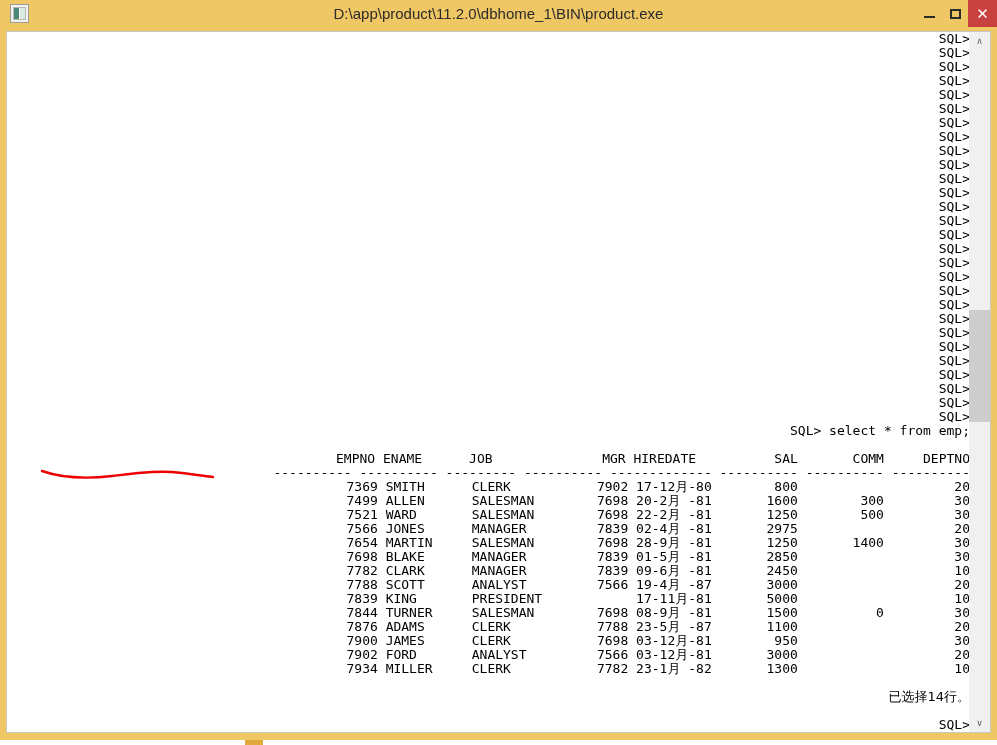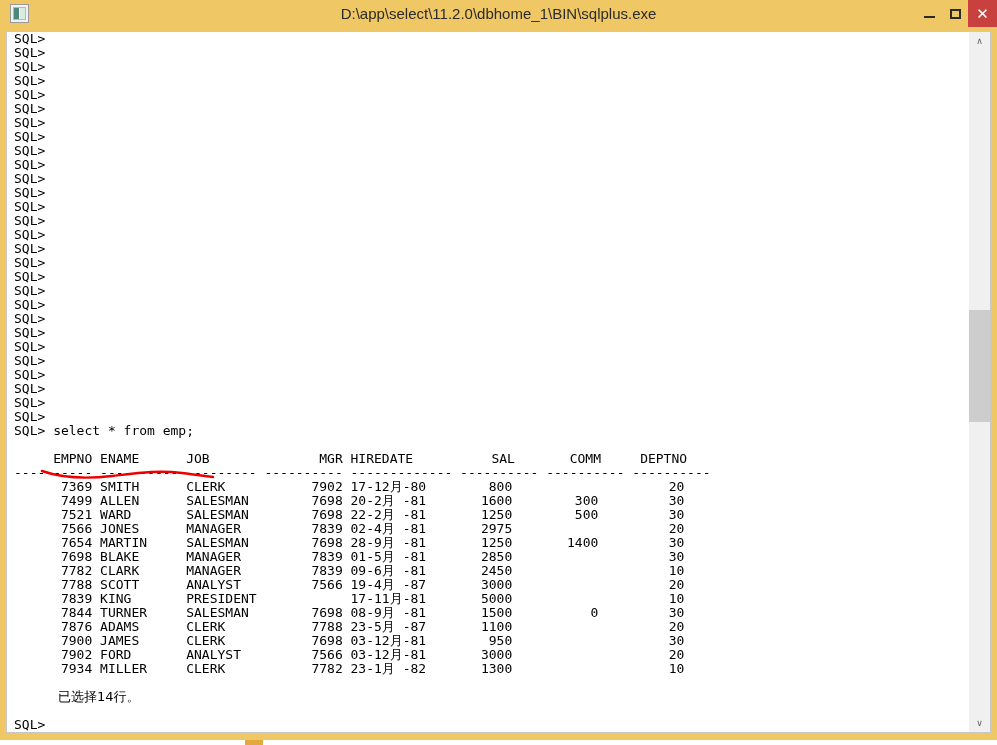--- a/index.html
+++ b/index.html
@@ -104,20 +104,21 @@
     width: 963px;
     height: 700px;
     padding: 0;
     margin: 0;
     font-family: "DejaVu Sans Mono", monospace;
     font-size: 13px;
     line-height: 14px;
     color: #000000;
     white-space: pre;
     overflow: hidden;
+    text-align: right;
   }
 
   .console-line {
     display: block;
     height: 14px;
     padding-left: 7px;
     white-space: pre;
   }
   .cjk {
     font-family: "DejaVu Sans", sans-serif;
@@ -186,21 +187,21 @@
 </style>
 </head>
 <body>
 
 <div id="window">
 
   <div id="titlebar">
     <div id="app-icon">
       <span class="glyph"></span>
     </div>
-    <div id="window-title">D:\app\select\11.2.0\dbhome_1\BIN\sqlplus.exe</div>
+    <div id="window-title">D:\app\product\11.2.0\dbhome_1\BIN\product.exe</div>
 
     <div class="winbtn" id="btn-min">
       <span class="bar"></span>
     </div>
     <div class="winbtn" id="btn-max">
       <span class="box"></span>
     </div>
     <div class="winbtn" id="btn-close">
       <span class="x">✕</span>
     </div>

